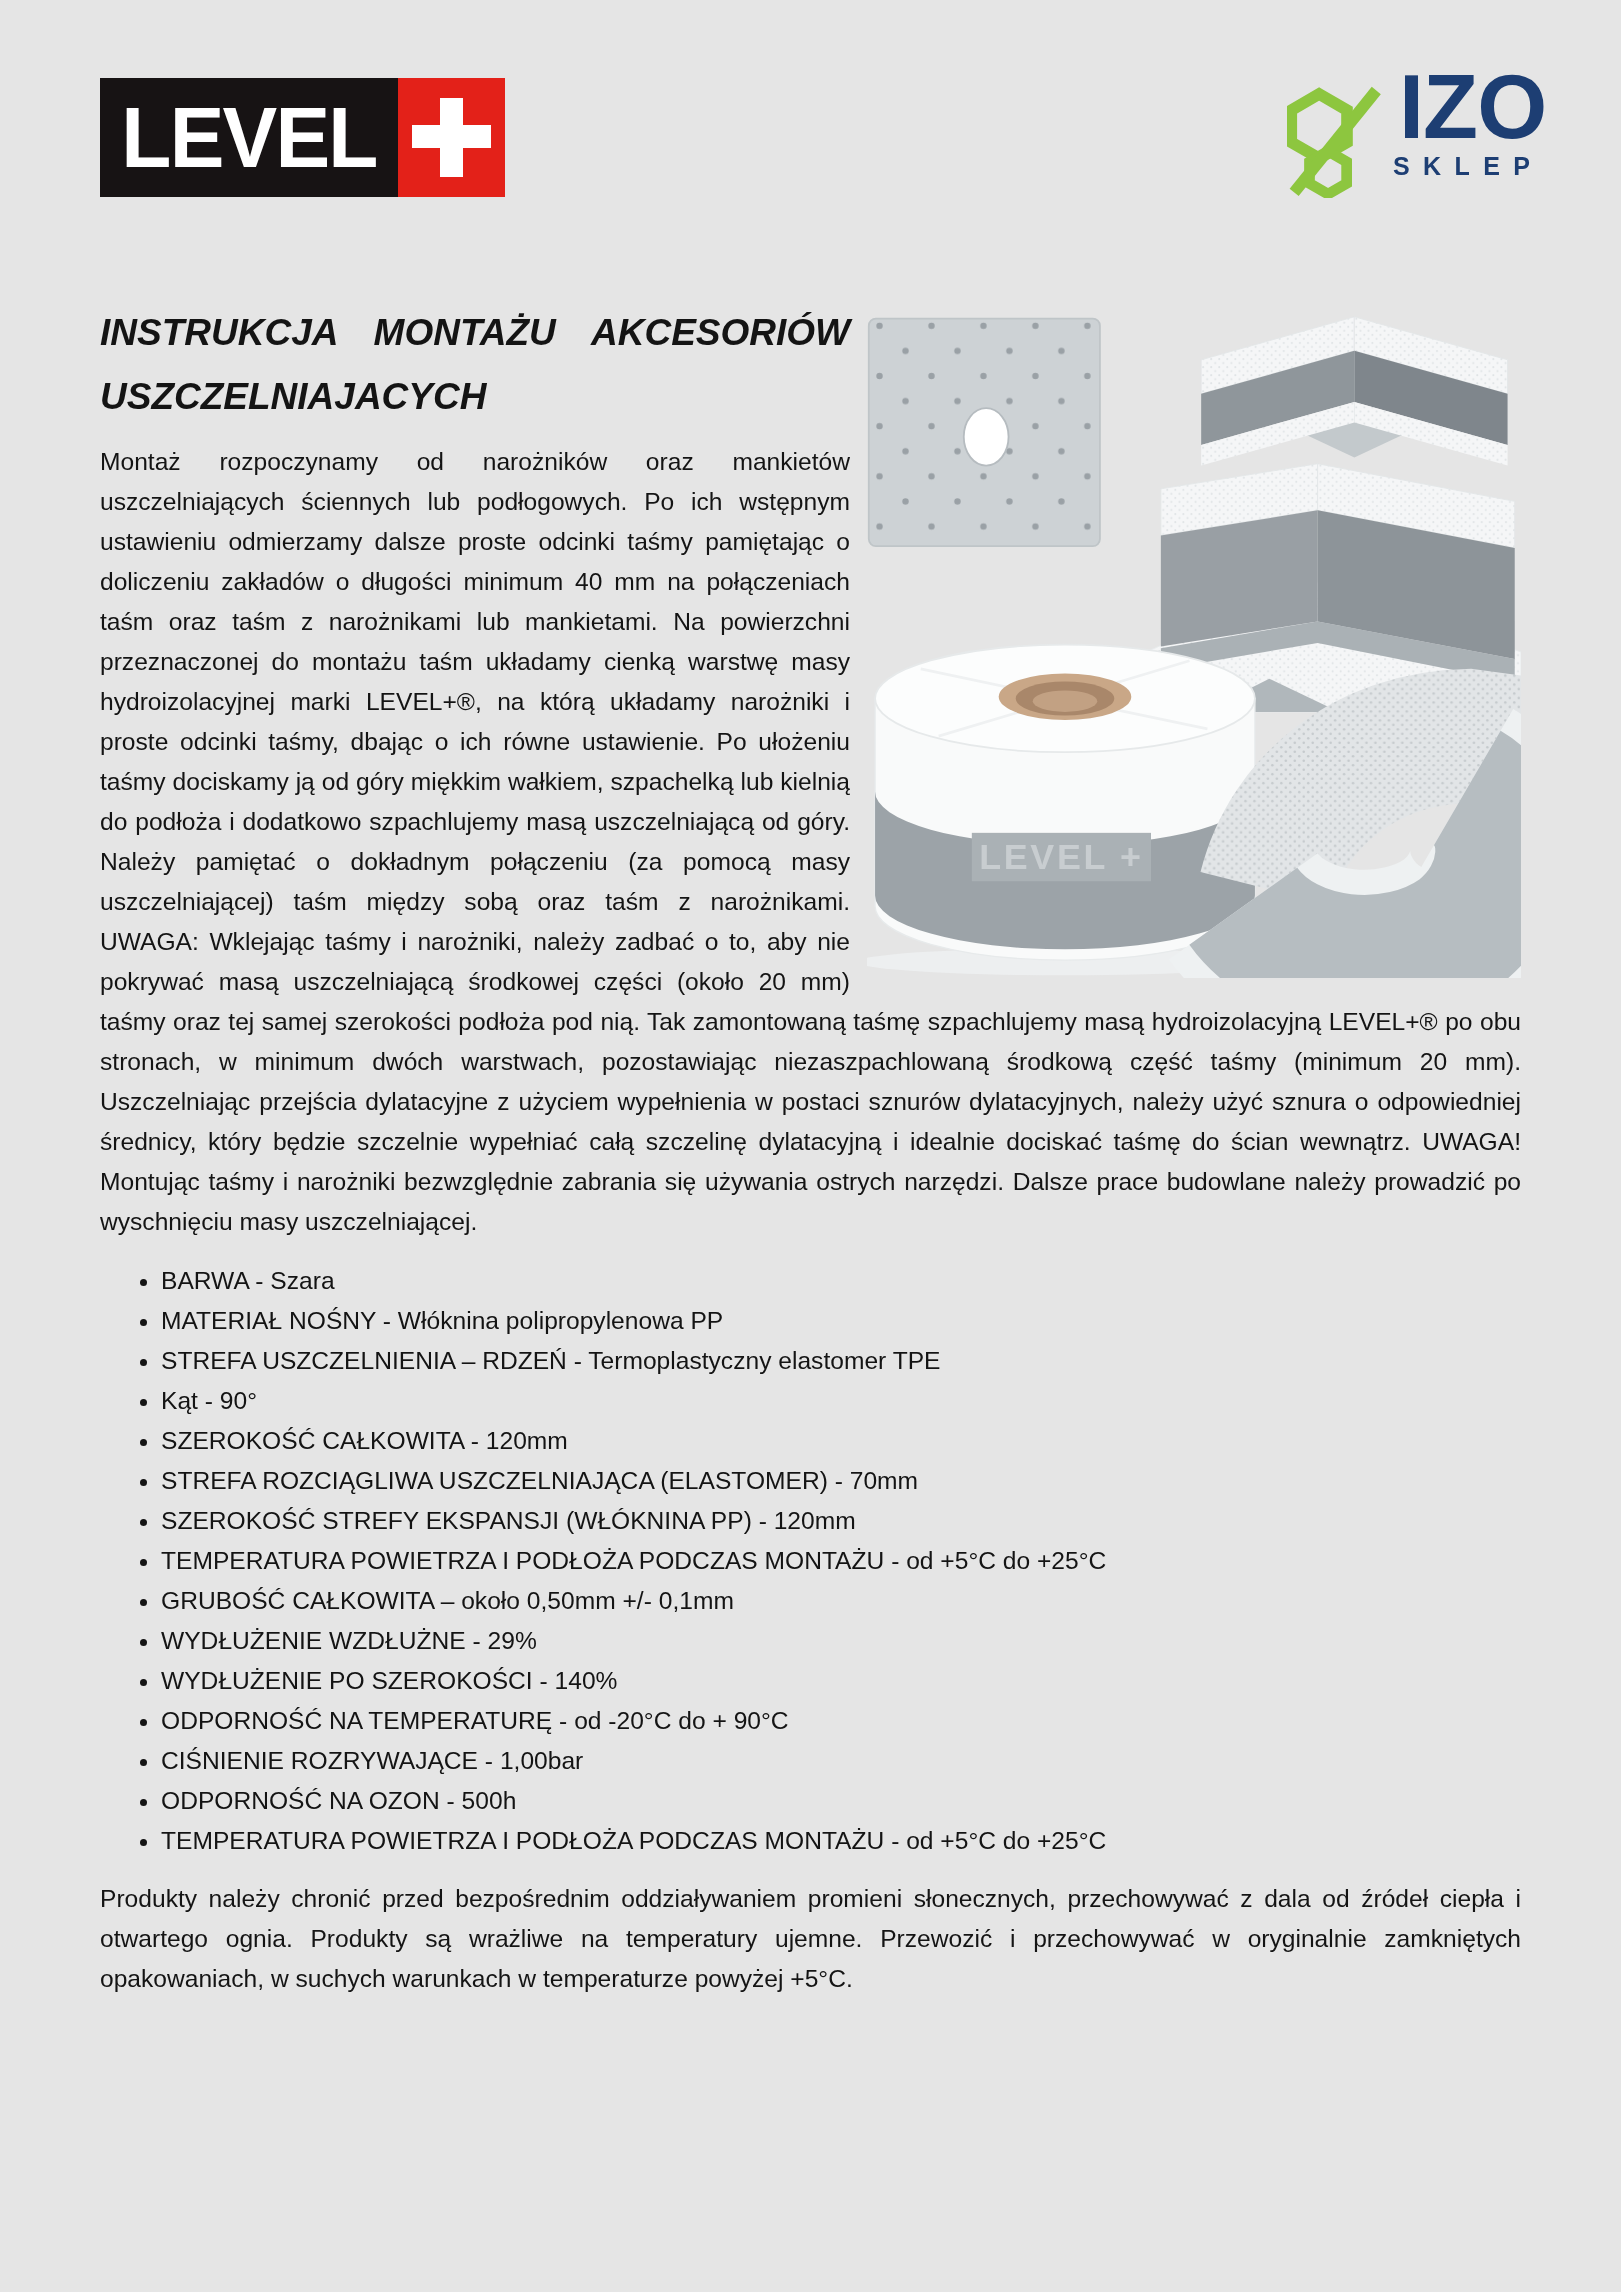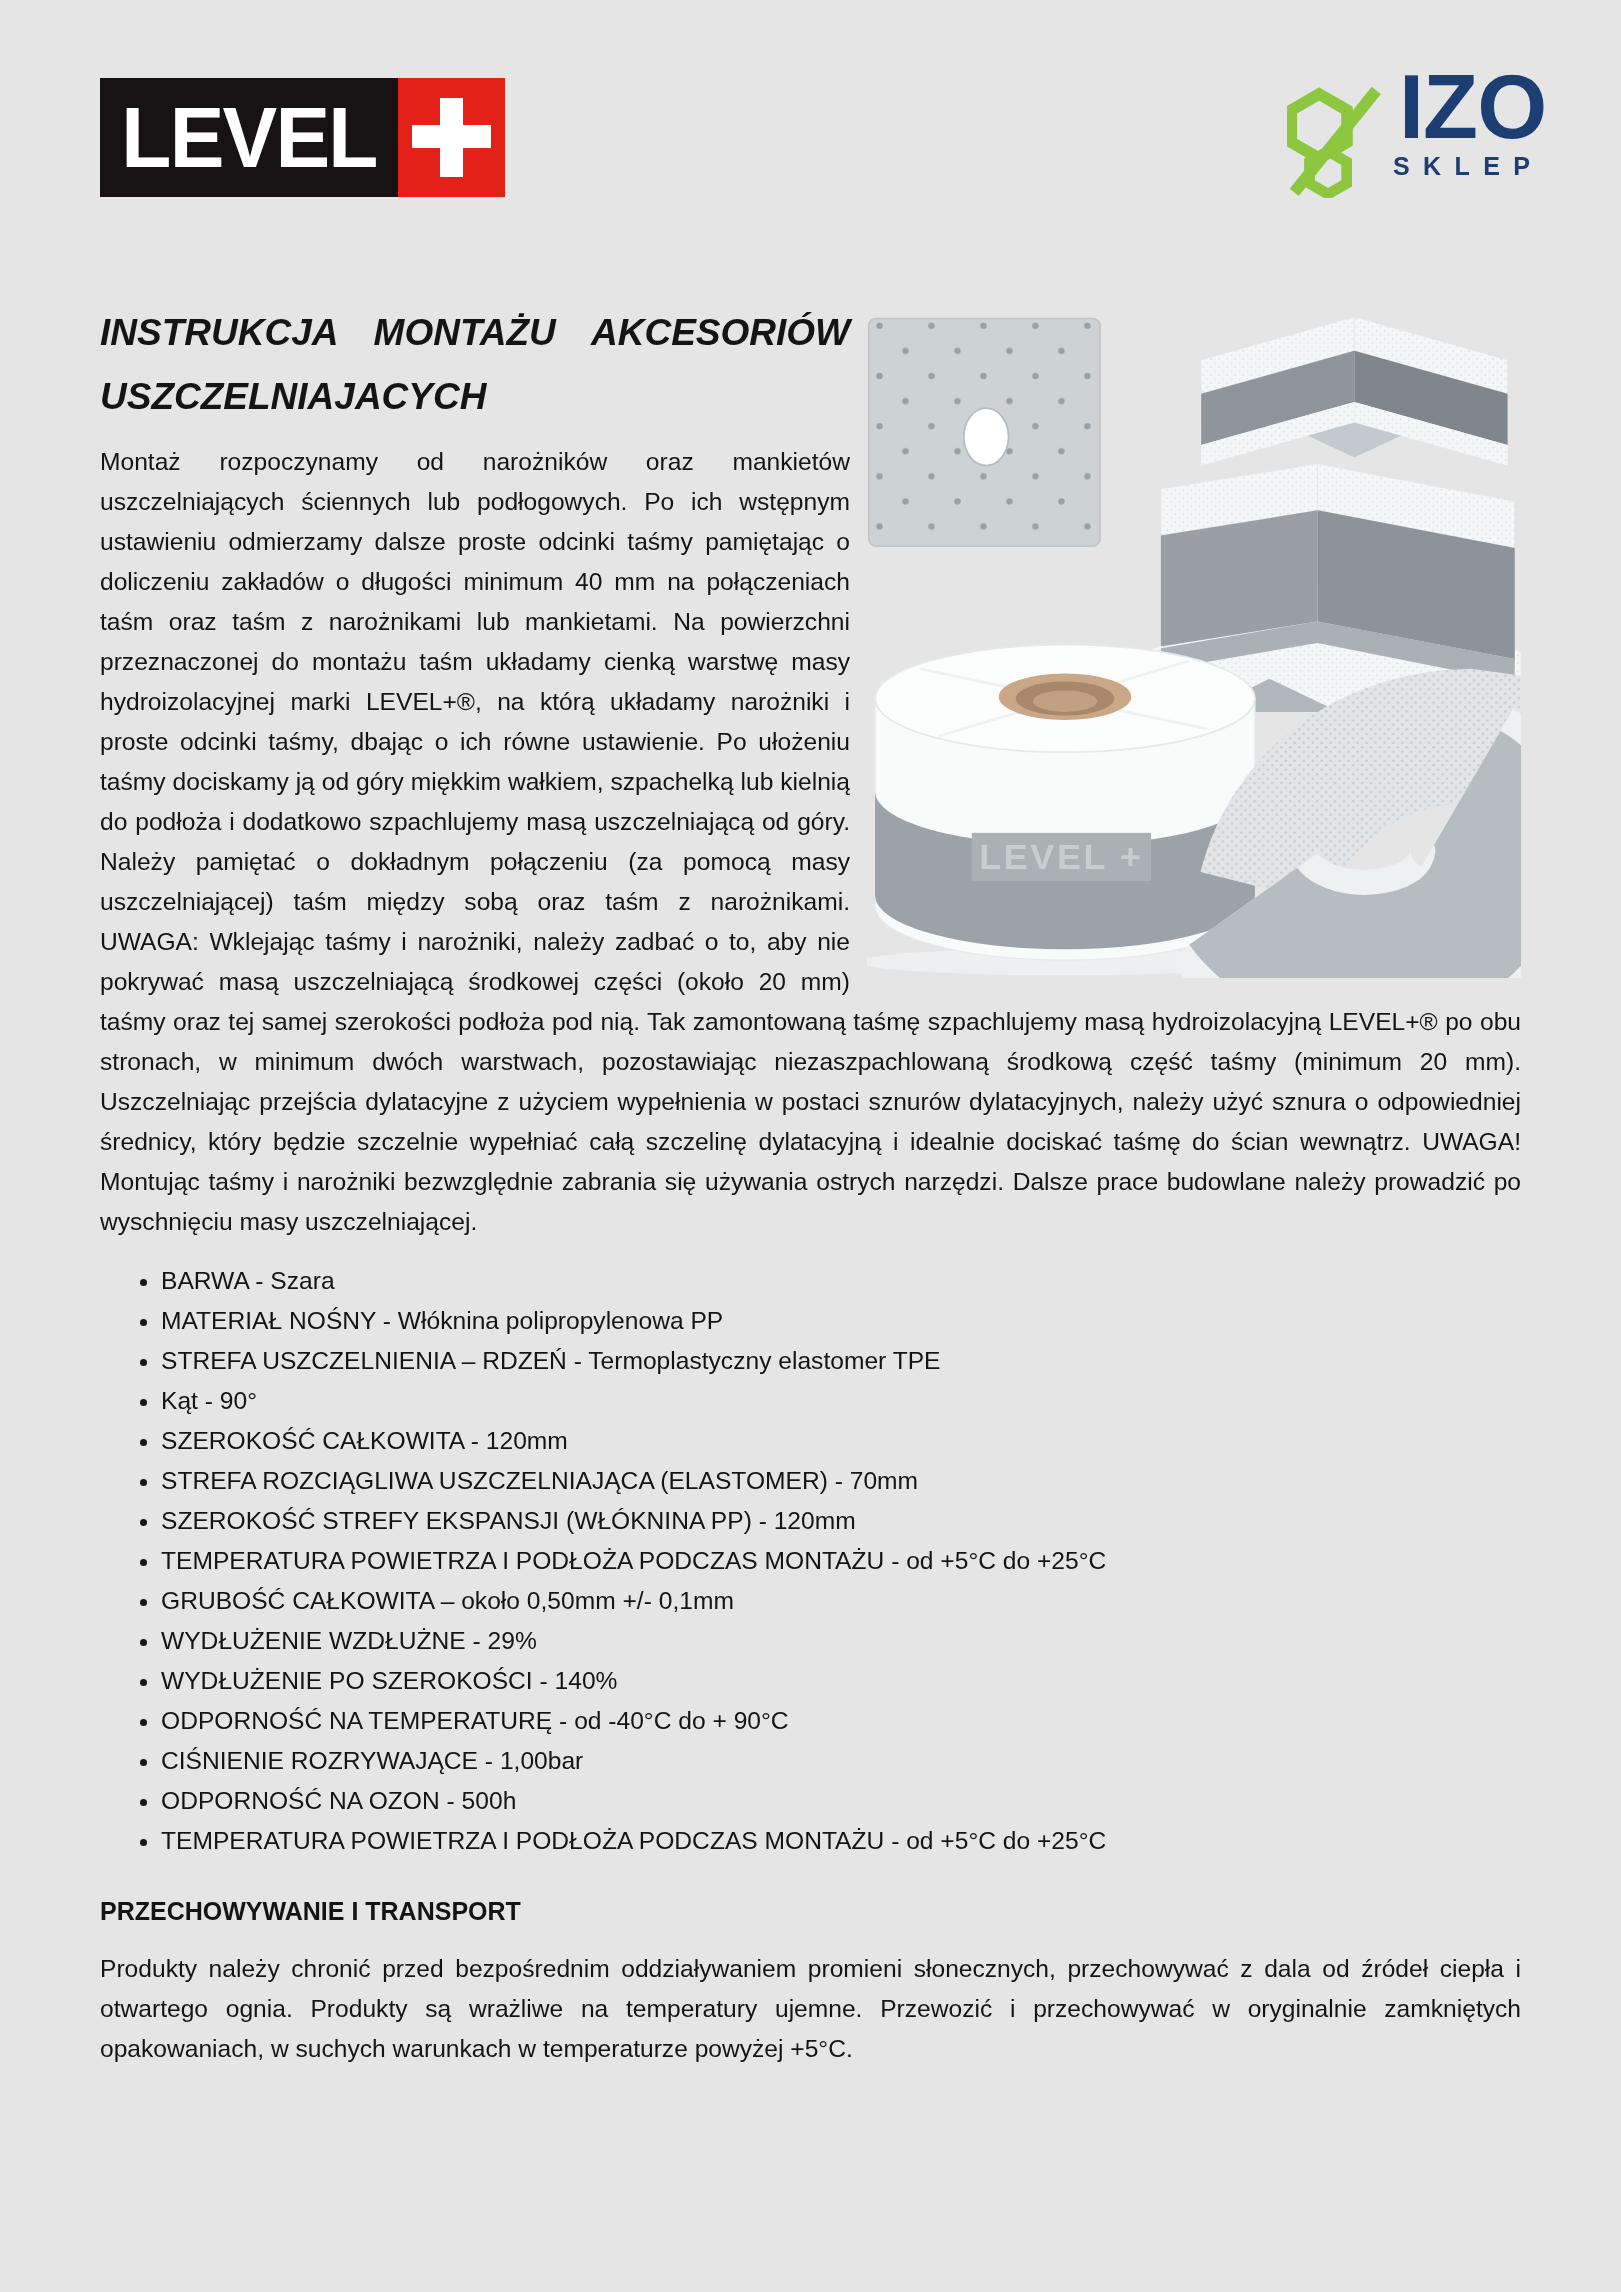--- a/index.html
+++ b/index.html
@@ -179,25 +179,24 @@
         <li>MATERIAŁ NOŚNY - Włóknina polipropylenowa PP</li>
         <li>STREFA USZCZELNIENIA – RDZEŃ - Termoplastyczny elastomer TPE</li>
         <li>Kąt - 90°</li>
         <li>SZEROKOŚĆ CAŁKOWITA - 120mm</li>
         <li>STREFA ROZCIĄGLIWA USZCZELNIAJĄCA (ELASTOMER) - 70mm</li>
         <li>SZEROKOŚĆ STREFY EKSPANSJI (WŁÓKNINA PP) - 120mm</li>
         <li>TEMPERATURA POWIETRZA I PODŁOŻA PODCZAS MONTAŻU - od +5°C do +25°C</li>
         <li>GRUBOŚĆ CAŁKOWITA – około 0,50mm +/- 0,1mm</li>
         <li>WYDŁUŻENIE WZDŁUŻNE - 29%</li>
         <li>WYDŁUŻENIE PO SZEROKOŚCI - 140%</li>
-        <li>ODPORNOŚĆ NA TEMPERATURĘ - od -40°C do + 90°C</li>
+        <li>ODPORNOŚĆ NA TEMPERATURĘ - od -20°C do + 90°C</li>
         <li>CIŚNIENIE ROZRYWAJĄCE - 1,00bar</li>
         <li>ODPORNOŚĆ NA OZON - 500h</li>
         <li>TEMPERATURA POWIETRZA I PODŁOŻA PODCZAS MONTAŻU - od +5°C do +25°C</li>
       </ul>
 
-    <h2 class="sect storage">PRZECHOWYWANIE I TRANSPORT</h2>
 
     <p class="body storage">Produkty należy chronić przed bezpośrednim oddziaływaniem promieni słonecznych, przechowywać z dala od źródeł ciepła i otwartego ognia. Produkty są wrażliwe na temperatury ujemne. Przewozić i przechowywać w oryginalnie zamkniętych opakowaniach, w suchych warunkach w temperaturze powyżej +5°C.</p>
 
   </main>
 </div>
 
 
 </body></html>

